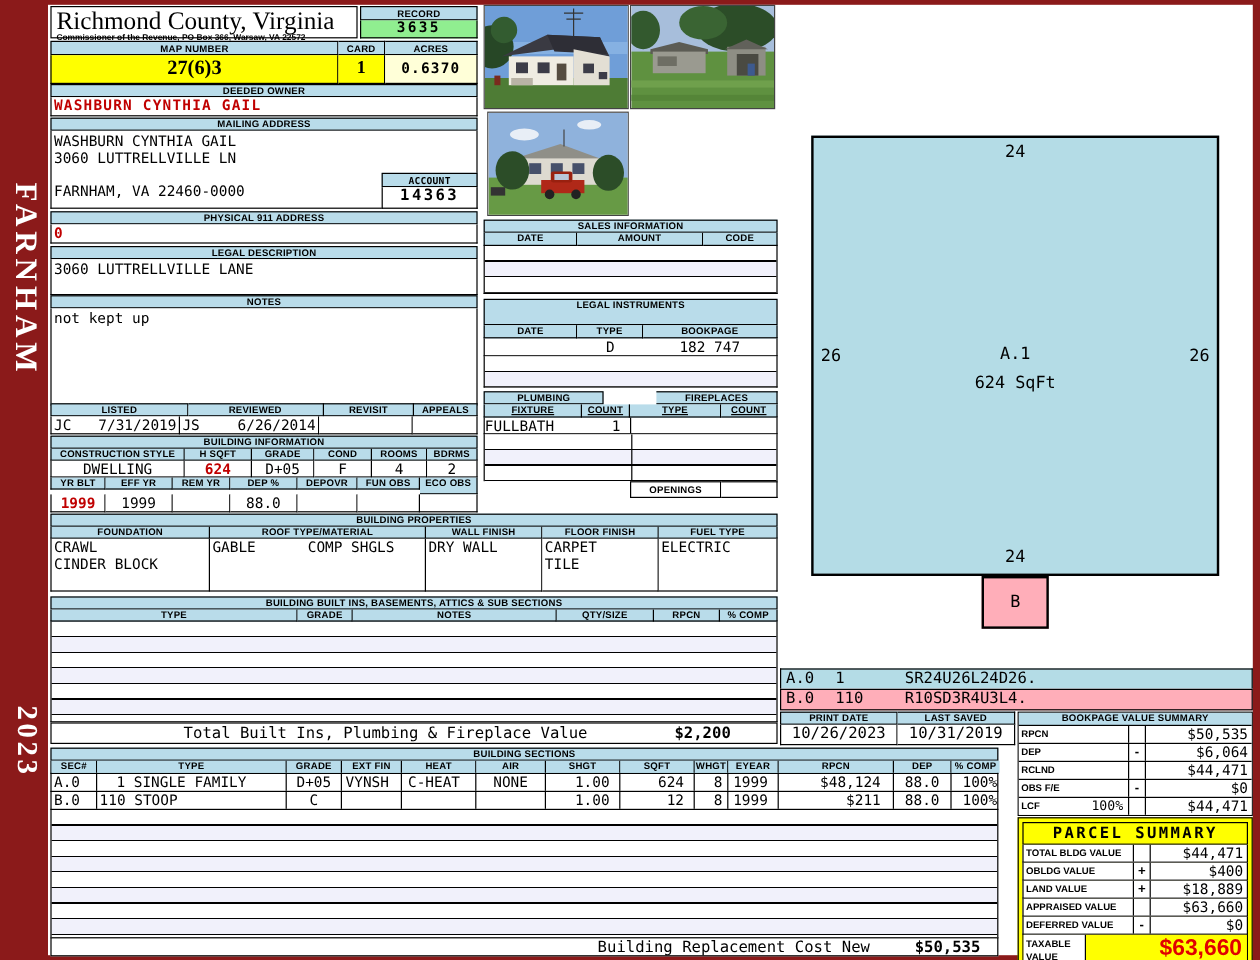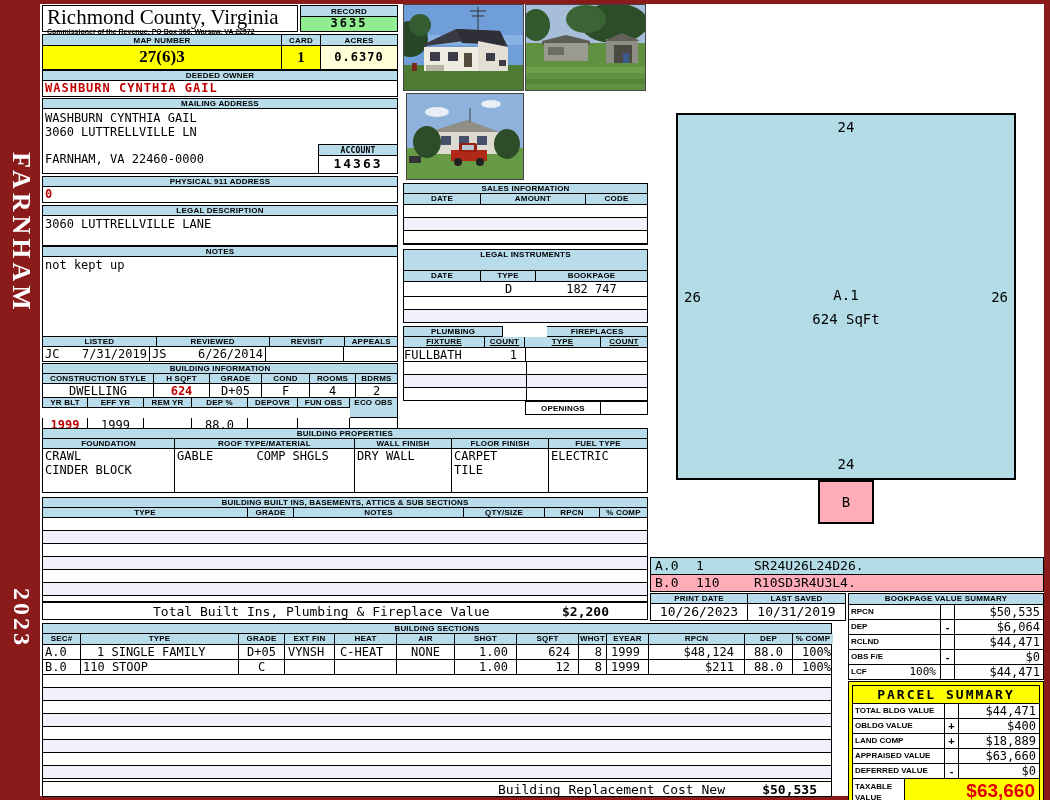--- a/index.html
+++ b/index.html
@@ -144,21 +144,21 @@
         <div class="box mono val tc" style="width:46px;height:14px;border-top:none;border-left:none;">4</div>
         <div class="box mono val tc" style="width:42px;height:14px;border-top:none;border-left:none;">2</div>
       </div>
       <div style="display:flex;">
         <div class="hdrbar" style="width:46px;height:10px;line-height:9px;border-top:none;">YR BLT</div>
         <div class="hdrbar" style="width:56px;height:10px;line-height:9px;border-top:none;border-left:none;">EFF YR</div>
         <div class="hdrbar" style="width:48px;height:10px;line-height:9px;border-top:none;border-left:none;">REM YR</div>
         <div class="hdrbar" style="width:56px;height:10px;line-height:9px;border-top:none;border-left:none;">DEP %</div>
         <div class="hdrbar" style="width:50px;height:10px;line-height:9px;border-top:none;border-left:none;">DEPOVR</div>
         <div class="hdrbar" style="width:52px;height:10px;line-height:9px;border-top:none;border-left:none;">FUN OBS</div>
-        <div class="hdrbar" style="width:48px;height:20px;line-height:9px;border-top:none;border-left:none;">ECO OBS</div>
+        <div class="hdrbar" style="width:48px;height:14px;line-height:9px;border-top:none;border-left:none;">ECO OBS</div>
       </div>
       <div style="display:flex;">
         <div class="box mono val tc red" style="width:46px;height:15px;font-weight:bold;border-top:none;">1999</div>
         <div class="box mono val tc" style="width:56px;height:15px;border-top:none;border-left:none;">1999</div>
         <div class="box mono val tc" style="width:48px;height:15px;border-top:none;border-left:none;"></div>
         <div class="box mono val tc" style="width:56px;height:15px;border-top:none;border-left:none;">88.0</div>
         <div class="box mono val tc" style="width:50px;height:15px;border-top:none;border-left:none;"></div>
         <div class="box mono val tc" style="width:52px;height:15px;border-top:none;border-left:none;"></div>
         <div class="box mono val tc" style="width:48px;height:15px;border-top:none;border-left:none;"></div>
       </div>
@@ -444,21 +444,21 @@
         <span class="lbl">TOTAL BLDG VALUE</span>
         <span class="op"></span>
         <span class="v" style="width:80px;">$44,471</span>
       </div>
       <div class="sumrow" style="border:1px solid #000;border-top:none;">
         <span class="lbl">OBLDG VALUE</span>
         <span class="op">+</span>
         <span class="v" style="width:80px;">$400</span>
       </div>
       <div class="sumrow" style="border:1px solid #000;border-top:none;">
-        <span class="lbl">LAND COMP</span>
+        <span class="lbl">LAND VALUE</span>
         <span class="op">+</span>
         <span class="v" style="width:80px;">$18,889</span>
       </div>
       <div class="sumrow" style="border:1px solid #000;border-top:none;">
         <span class="lbl">APPRAISED VALUE</span>
         <span class="op"></span>
         <span class="v" style="width:80px;">$63,660</span>
       </div>
       <div class="sumrow" style="border:1px solid #000;border-top:none;">
         <span class="lbl">DEFERRED VALUE</span>

